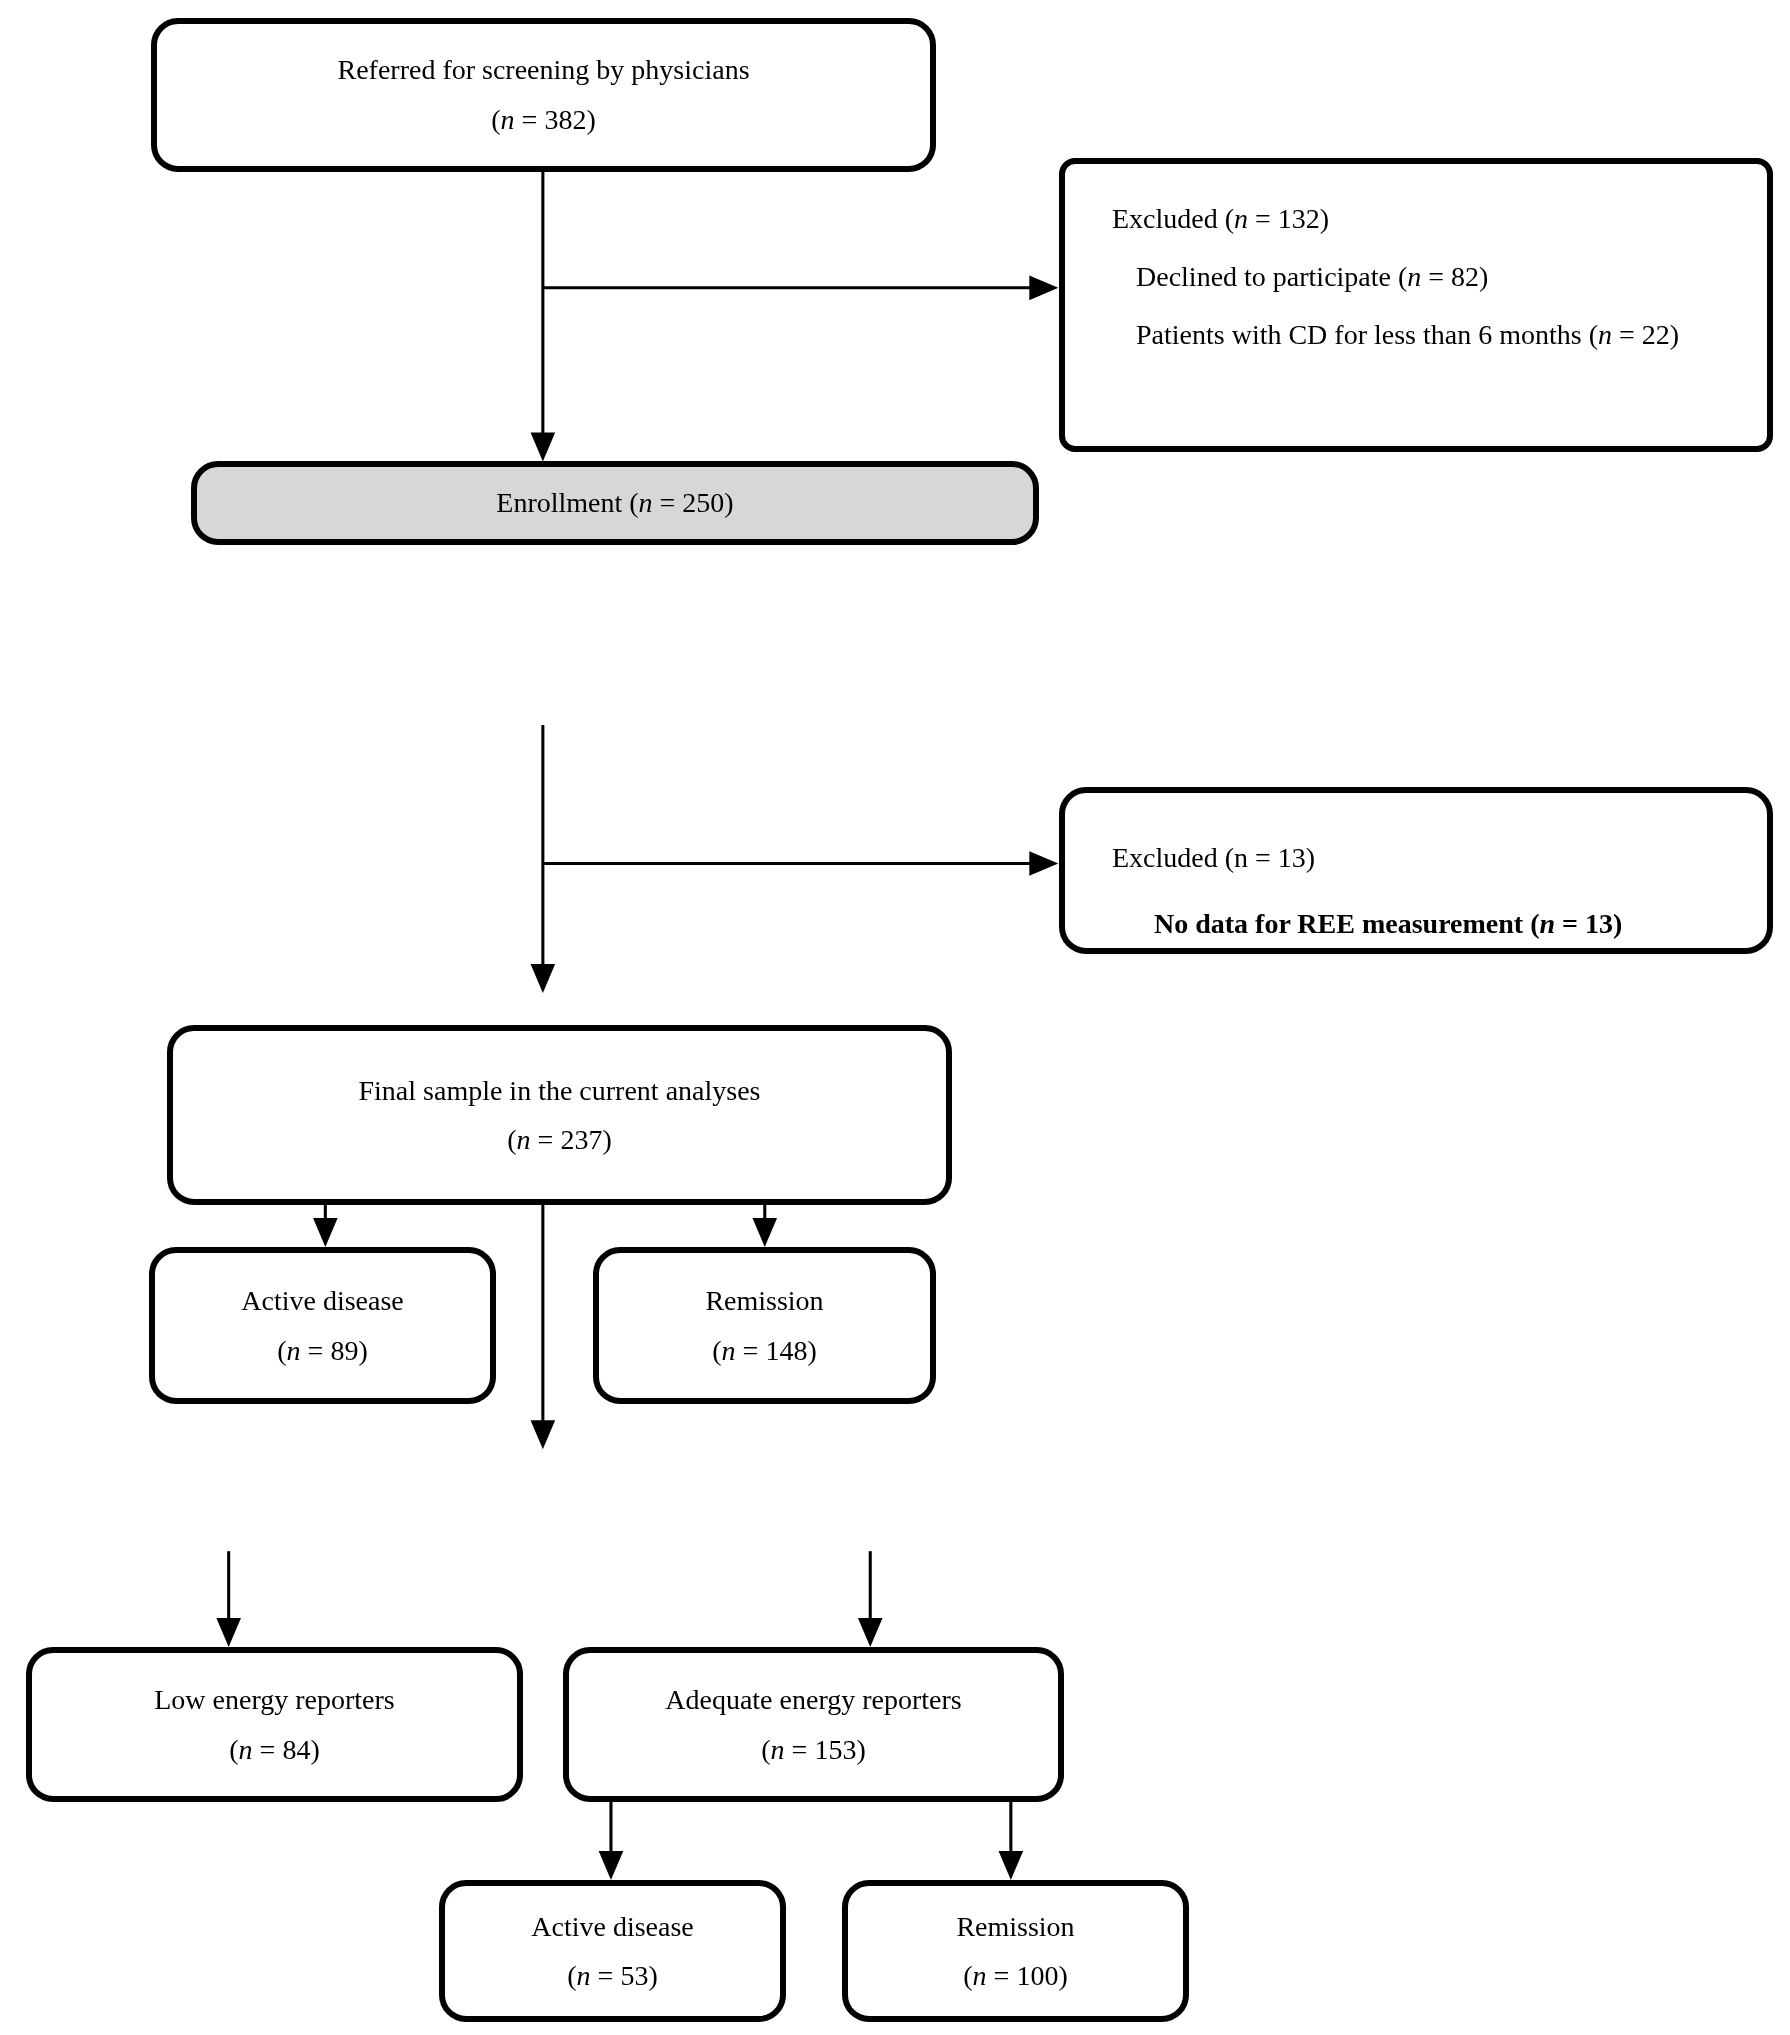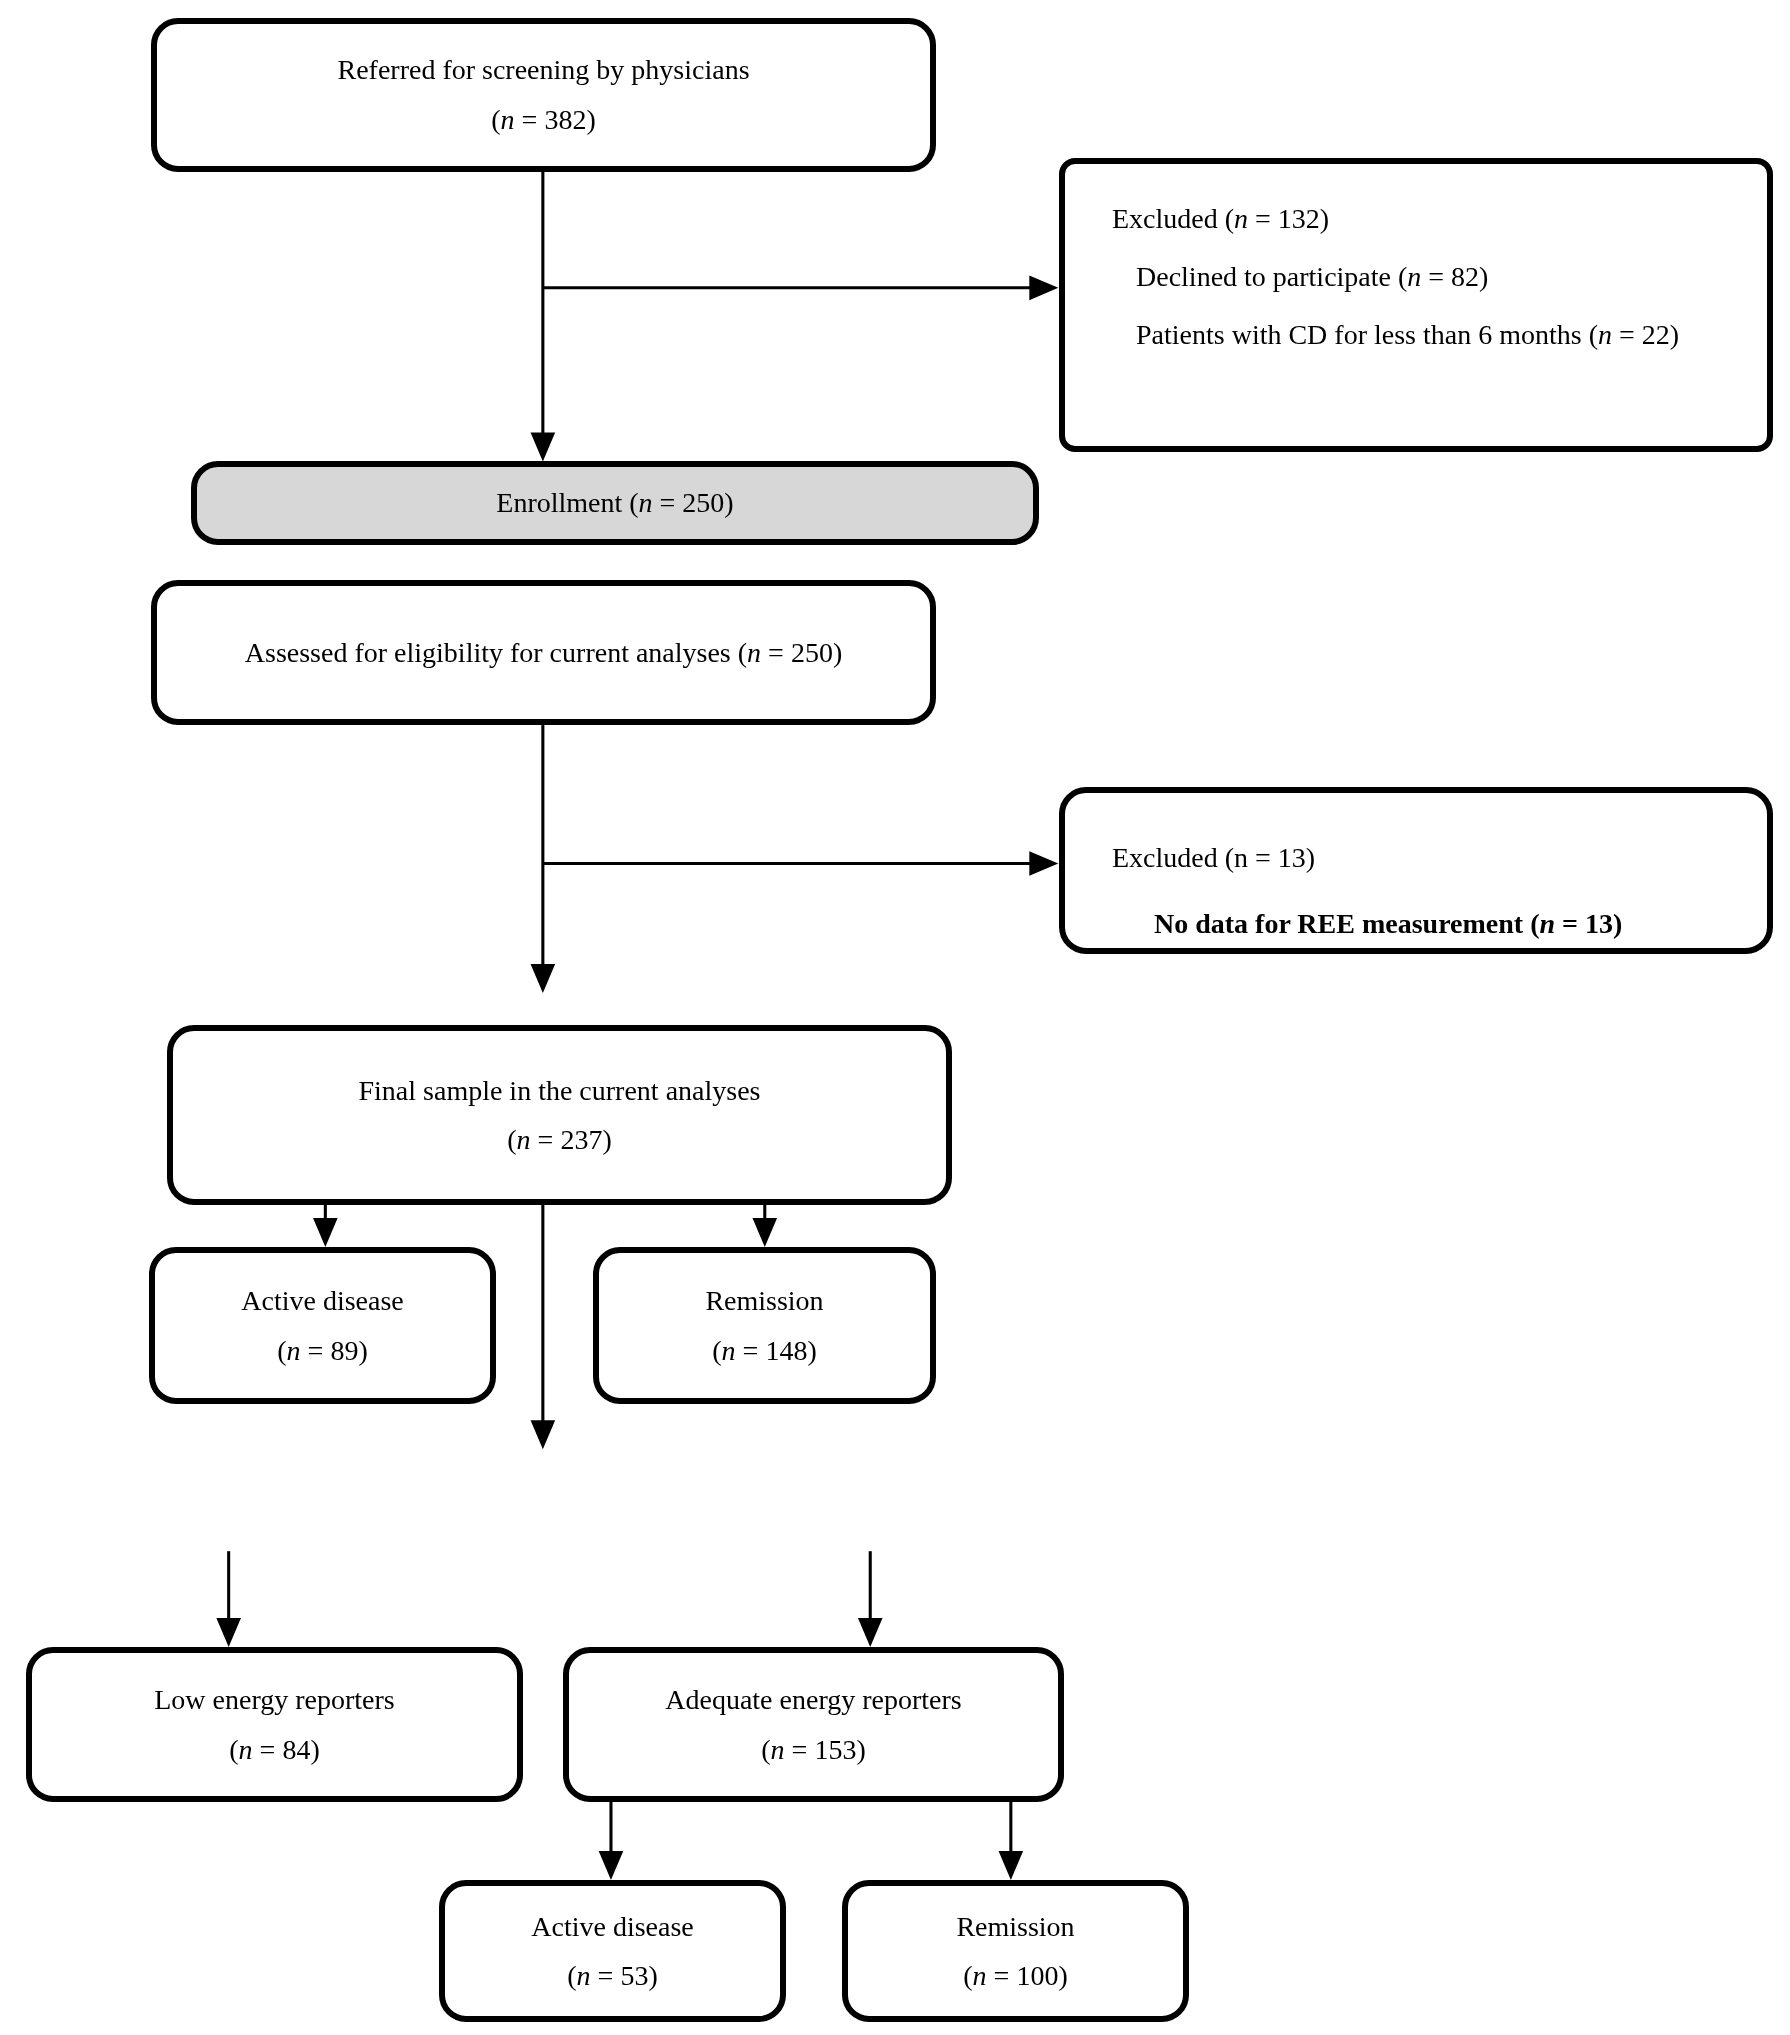--- a/index.html
+++ b/index.html
@@ -99,23 +99,20 @@
   <div class="box leftalign" id="b-excluded1" style="left:1059px; top:158px; width:714px; height:294px;border-radius:16px;">
     <div class="bline">Excluded (<i>n</i> = 132)</div>
     <div class="bline ind">Declined to participate (<i>n</i> = 82)</div>
     <div class="bline ind">Patients with CD for less than 6 months (<i>n</i> = 22)</div>
   </div>
 
   <div class="box center gray" id="b-enrollment" style="left:151px; top:461px; width:848px; height:84px;margin-left:40px;">
     <div class="bline">Enrollment (<i>n</i> = 250)</div>
   </div>
 
-  <div class="box center" id="b-assessed" style="left:151px; top:580px; width:785px; height:145px;">
-    <div class="bline">Assessed for eligibility for current analyses (<i>n</i> = 250)</div>
-  </div>
 
   <div class="box leftalign" id="b-excluded2" style="left:1059px; top:787px; width:714px; height:167px;">
     <div class="bline">Excluded (n = 13)</div>
     <div class="bline ind">No data for REE measurement (<i>n</i> = 13)</div>
   </div>
 
   <div class="box center" id="b-final" style="left:167px; top:993px; width:785px; height:180px;margin-top:32px;">
     <div class="bline">Final sample in the current analyses</div>
     <div class="bline">(<i>n</i> = 237)</div>
   </div>

